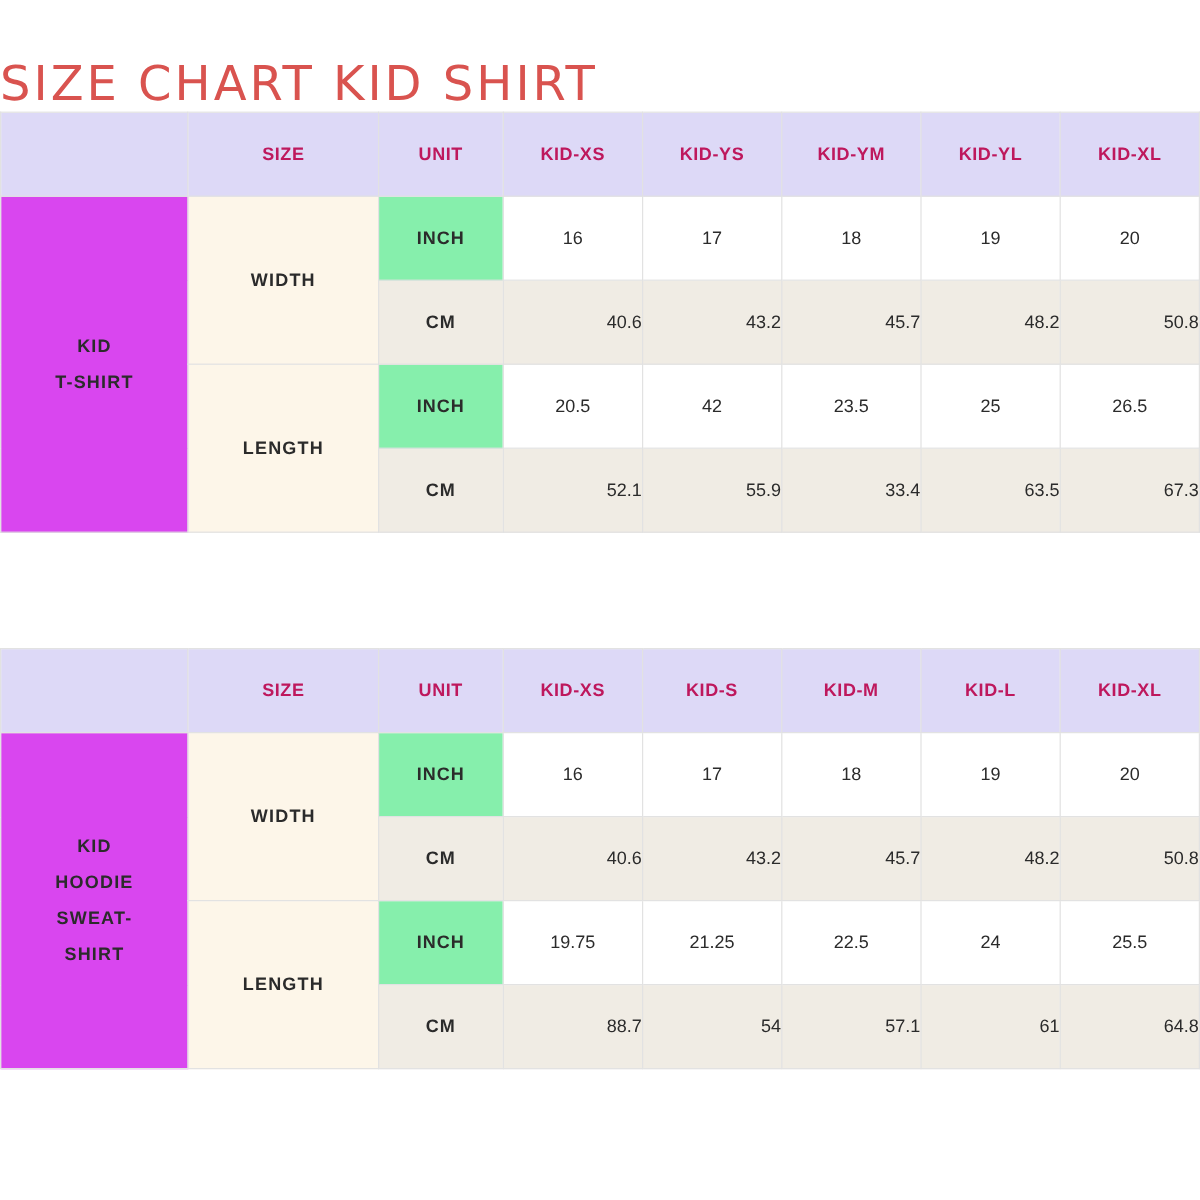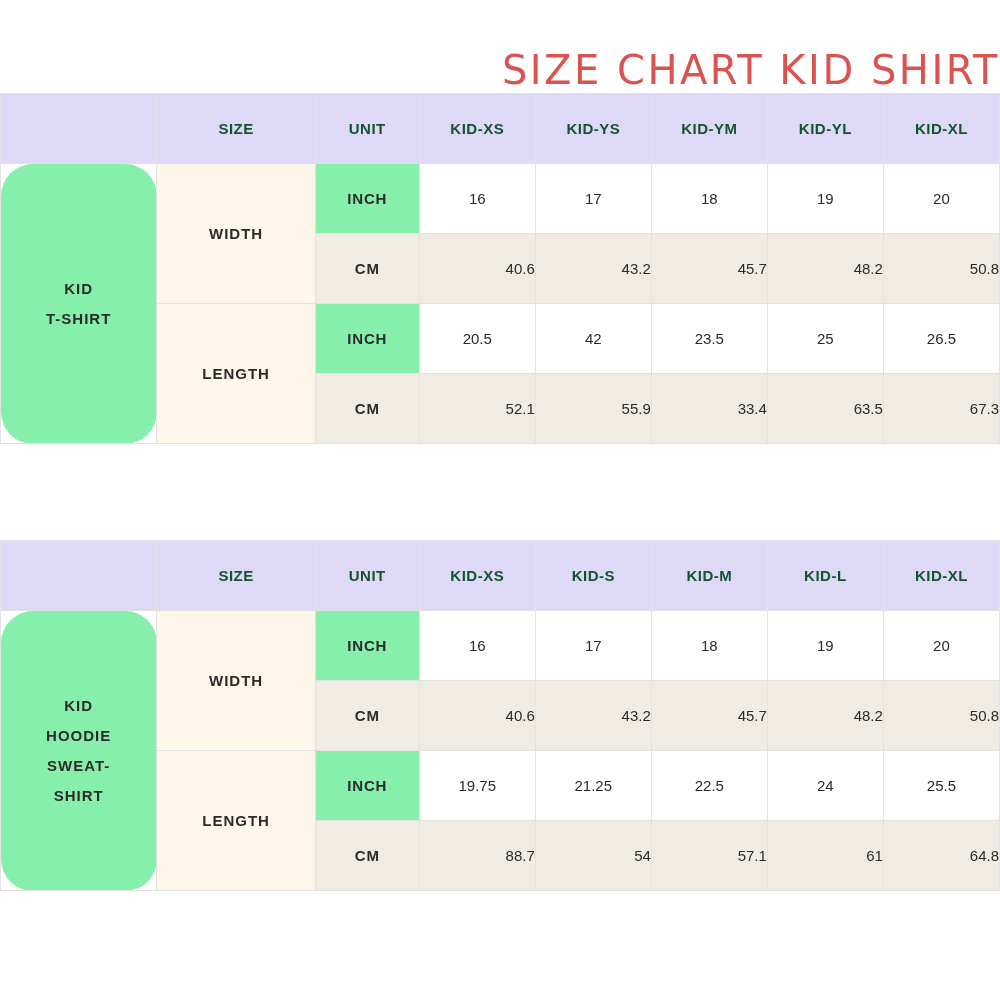--- a/index.html
+++ b/index.html
@@ -14,21 +14,21 @@
     color: #2b2b2b;
     overflow: hidden;
   }
   .page {
     position: relative;
     width: 1000px;
     height: 1000px;
     box-sizing: border-box;
   }
   .title {
-    text-align: right;
+    text-align: left;
     color: #d9534f;
     font-size: 40px;
     letter-spacing: 2.5px;
     font-weight: 400;
     margin: 0;
     padding-top: 47px;
     padding-bottom: 0;
     font-family: "DejaVu Sans", sans-serif;
   }
   .table-wrap {
@@ -53,35 +53,34 @@
   col.c-meas { width: 157px; }
   col.c-unit { width: 103px; }
   col.c-val  { width: 115px; }
 
   
   .hdr td {
     background: #ddd9f7;
     font-weight: bold;
     font-size: 15px;
     letter-spacing: 0.5px;
-    color: #14532d;
+    color: #be185d;
     height: 78px;
   }
   .hdr td.corner {
     background: #ddd9f7;
   }
   
   td.cat {
-    background: #86efac;
+    background: #d946ef;
     font-weight: bold;
     font-size: 17px;
     letter-spacing: 1px;
     line-height: 2.0;
     color: #2b2b2b;
-    border-radius: 32px;
   }
   
   td.meas {
     background: #fdf6e9;
     font-weight: bold;
     font-size: 15px;
     letter-spacing: 1px;
   }
   
   td.unit {

